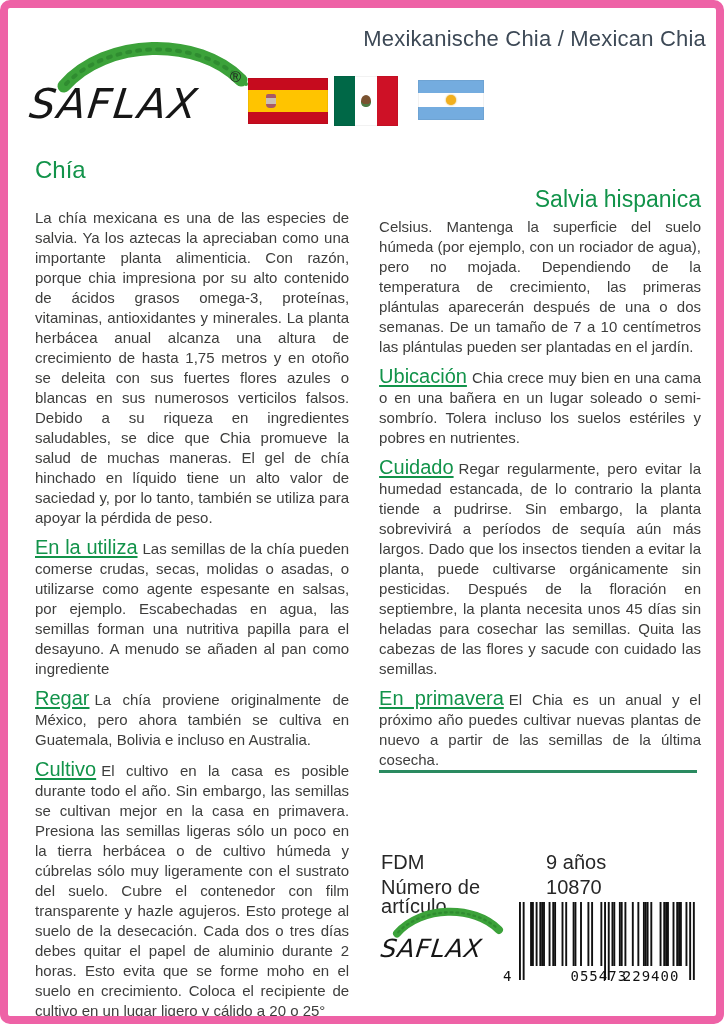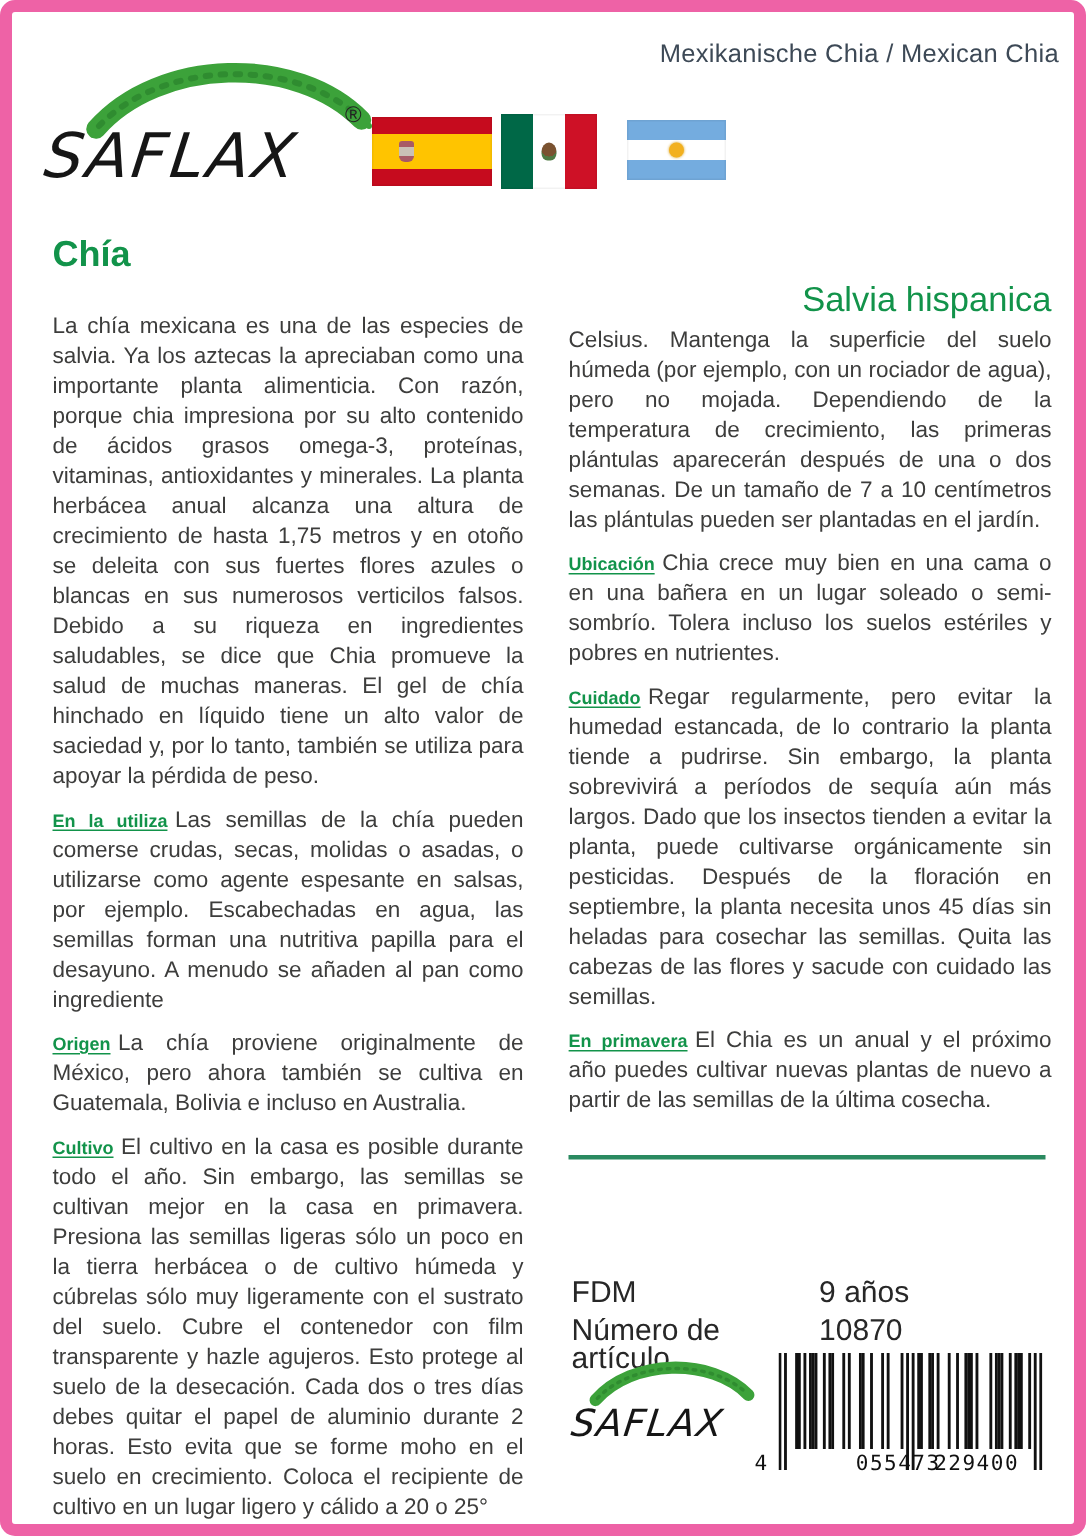--- a/index.html
+++ b/index.html
@@ -7,21 +7,21 @@
   body { width:724px; height:1024px; font-family:"Liberation Sans",sans-serif; }
 
   .page {
     position:relative; width:724px; height:1024px; background:#fff;
     border:8px solid #ee62a6; border-radius:10px; overflow:hidden;
   }
 
   
   .variety-title {
     position:absolute; top:18px; right:10px;
-    font-size:17px; color:#3d4956; letter-spacing:.2px;
+    font-size:22px; color:#3d4956; letter-spacing:.2px;
   }
   .logo { position:absolute; left:22px; top:16px; width:225px; height:110px; }
   .logo .arc { position:absolute; left:20px; top:2px; }
   .logo .word {
     position:absolute; left:0; top:56px; font-size:41px; font-style:italic;
     letter-spacing:2px; color:#161616; transform:skewX(-7deg);
     font-family:"DejaVu Sans",sans-serif;
   }
   .logo .reg { position:absolute; left:200px; top:44px; font-size:15px; color:#222; }
 
@@ -40,29 +40,29 @@
   .flag-argentina { left:170px; top:12px; width:66px; height:40px;
     background:linear-gradient(#74acdf 0 33%, #fff 33% 67%, #74acdf 67% 100%); }
   .flag-argentina .sun { position:absolute; left:28px; top:15px; width:10px; height:10px;
     border-radius:50%; background:#f2b01e; box-shadow:0 0 2px #d79c12; }
 
   
   .cols { position:absolute; left:27px; top:144px; width:666px; height:864px; display:flex; gap:18px; }
   .col-left  { width:320px; }
   .col-right { width:328px; position:relative;margin-left:12px; }
 
-  .left-title  { font-size:24px; font-weight:bold; color:#12934a; margin:4px 0 24px; }
+  .left-title  { font-size:24px; font-weight:normal; color:#12934a; margin:4px 0 24px; }
   .right-title { font-size:23px; font-weight:normal; color:#12934a; text-align:right; margin:34px 0 4px; }
 
   p.body {
     font-size:15px; line-height:20px; text-align:justify;
     color:#3d3d3c; margin-bottom:9px;
   }
   .sech {
-    color:#12934a; font-weight:bold; font-size:12px;
+    color:#12934a; font-weight:normal; font-size:20px;
     text-decoration:underline; text-underline-offset:2px; margin-right:5px;
   }
 
   
   .rule { position:absolute; left:0; top:618px; width:318px; height:3px; background:#2a8a60; }
 
   .specs { position:absolute; left:2px; top:701px; width:322px; font-size:20px; color:#272727; }
   .spec-row { display:flex; margin-bottom:6px; line-height:19px; }
   .spec-label { width:165px; }
 
@@ -113,21 +113,21 @@
       <div class="sun"></div>
     </div>
   </div>
 
   <div class="cols">
 
     <div class="col-left">
       <h1 class="left-title">Chía</h1>
       <p class="body">La chía mexicana es una de las especies de salvia. Ya los aztecas la apreciaban como una importante planta alimenticia. Con razón, porque chia impresiona por su alto contenido de ácidos grasos omega-3, proteínas, vitaminas, antioxidantes y minerales. La planta herbácea anual alcanza una altura de crecimiento de hasta 1,75 metros y en otoño se deleita con sus fuertes flores azules o blancas en sus numerosos verticilos falsos. Debido a su riqueza en ingredientes saludables, se dice que Chia promueve la salud de muchas maneras. El gel de chía hinchado en líquido tiene un alto valor de saciedad y, por lo tanto, también se utiliza para apoyar la pérdida de peso.</p>
       <p class="body"><span class="sech">En la utiliza</span><span>Las semillas de la chía pueden comerse crudas, secas, molidas o asadas, o utilizarse como agente espesante en salsas, por ejemplo. Escabechadas en agua, las semillas forman una nutritiva papilla para el desayuno. A menudo se añaden al pan como ingrediente</span></p>
-      <p class="body"><span class="sech">Origen</span><span>La chía proviene originalmente de México, pero ahora también se cultiva en Guatemala, Bolivia e incluso en Australia.</span></p>
+      <p class="body"><span class="sech">Regar</span><span>La chía proviene originalmente de México, pero ahora también se cultiva en Guatemala, Bolivia e incluso en Australia.</span></p>
       <p class="body"><span class="sech">Cultivo</span><span>El cultivo en la casa es posible durante todo el año. Sin embargo, las semillas se cultivan mejor en la casa en primavera. Presiona las semillas ligeras sólo un poco en la tierra herbácea o de cultivo húmeda y cúbrelas sólo muy ligeramente con el sustrato del suelo. Cubre el contenedor con film transparente y hazle agujeros. Esto protege al suelo de la desecación. Cada dos o tres días debes quitar el papel de aluminio durante 2 horas. Esto evita que se forme moho en el suelo en crecimiento. Coloca el recipiente de cultivo en un lugar ligero y cálido a 20 o 25°</span></p>
     </div>
 
     <div class="col-right">
       <h2 class="right-title">Salvia hispanica</h2>
       <p class="body">Celsius. Mantenga la superficie del suelo húmeda (por ejemplo, con un rociador de agua), pero no mojada. Dependiendo de la temperatura de crecimiento, las primeras plántulas aparecerán después de una o dos semanas. De un tamaño de 7 a 10 centímetros las plántulas pueden ser plantadas en el jardín.</p>
       <p class="body"><span class="sech">Ubicación</span><span>Chia crece muy bien en una cama o en una bañera en un lugar soleado o semi-sombrío. Tolera incluso los suelos estériles y pobres en nutrientes.</span></p>
       <p class="body"><span class="sech">Cuidado</span><span>Regar regularmente, pero evitar la humedad estancada, de lo contrario la planta tiende a pudrirse. Sin embargo, la planta sobrevivirá a períodos de sequía aún más largos. Dado que los insectos tienden a evitar la planta, puede cultivarse orgánicamente sin pesticidas. Después de la floración en septiembre, la planta necesita unos 45 días sin heladas para cosechar las semillas.  Quita las cabezas de las flores y sacude con cuidado las semillas.</span></p>
       <p class="body"><span class="sech">En primavera</span><span>El Chia es un anual y el próximo año puedes cultivar nuevas plantas de nuevo a partir de las semillas de la última cosecha.</span></p>
 

